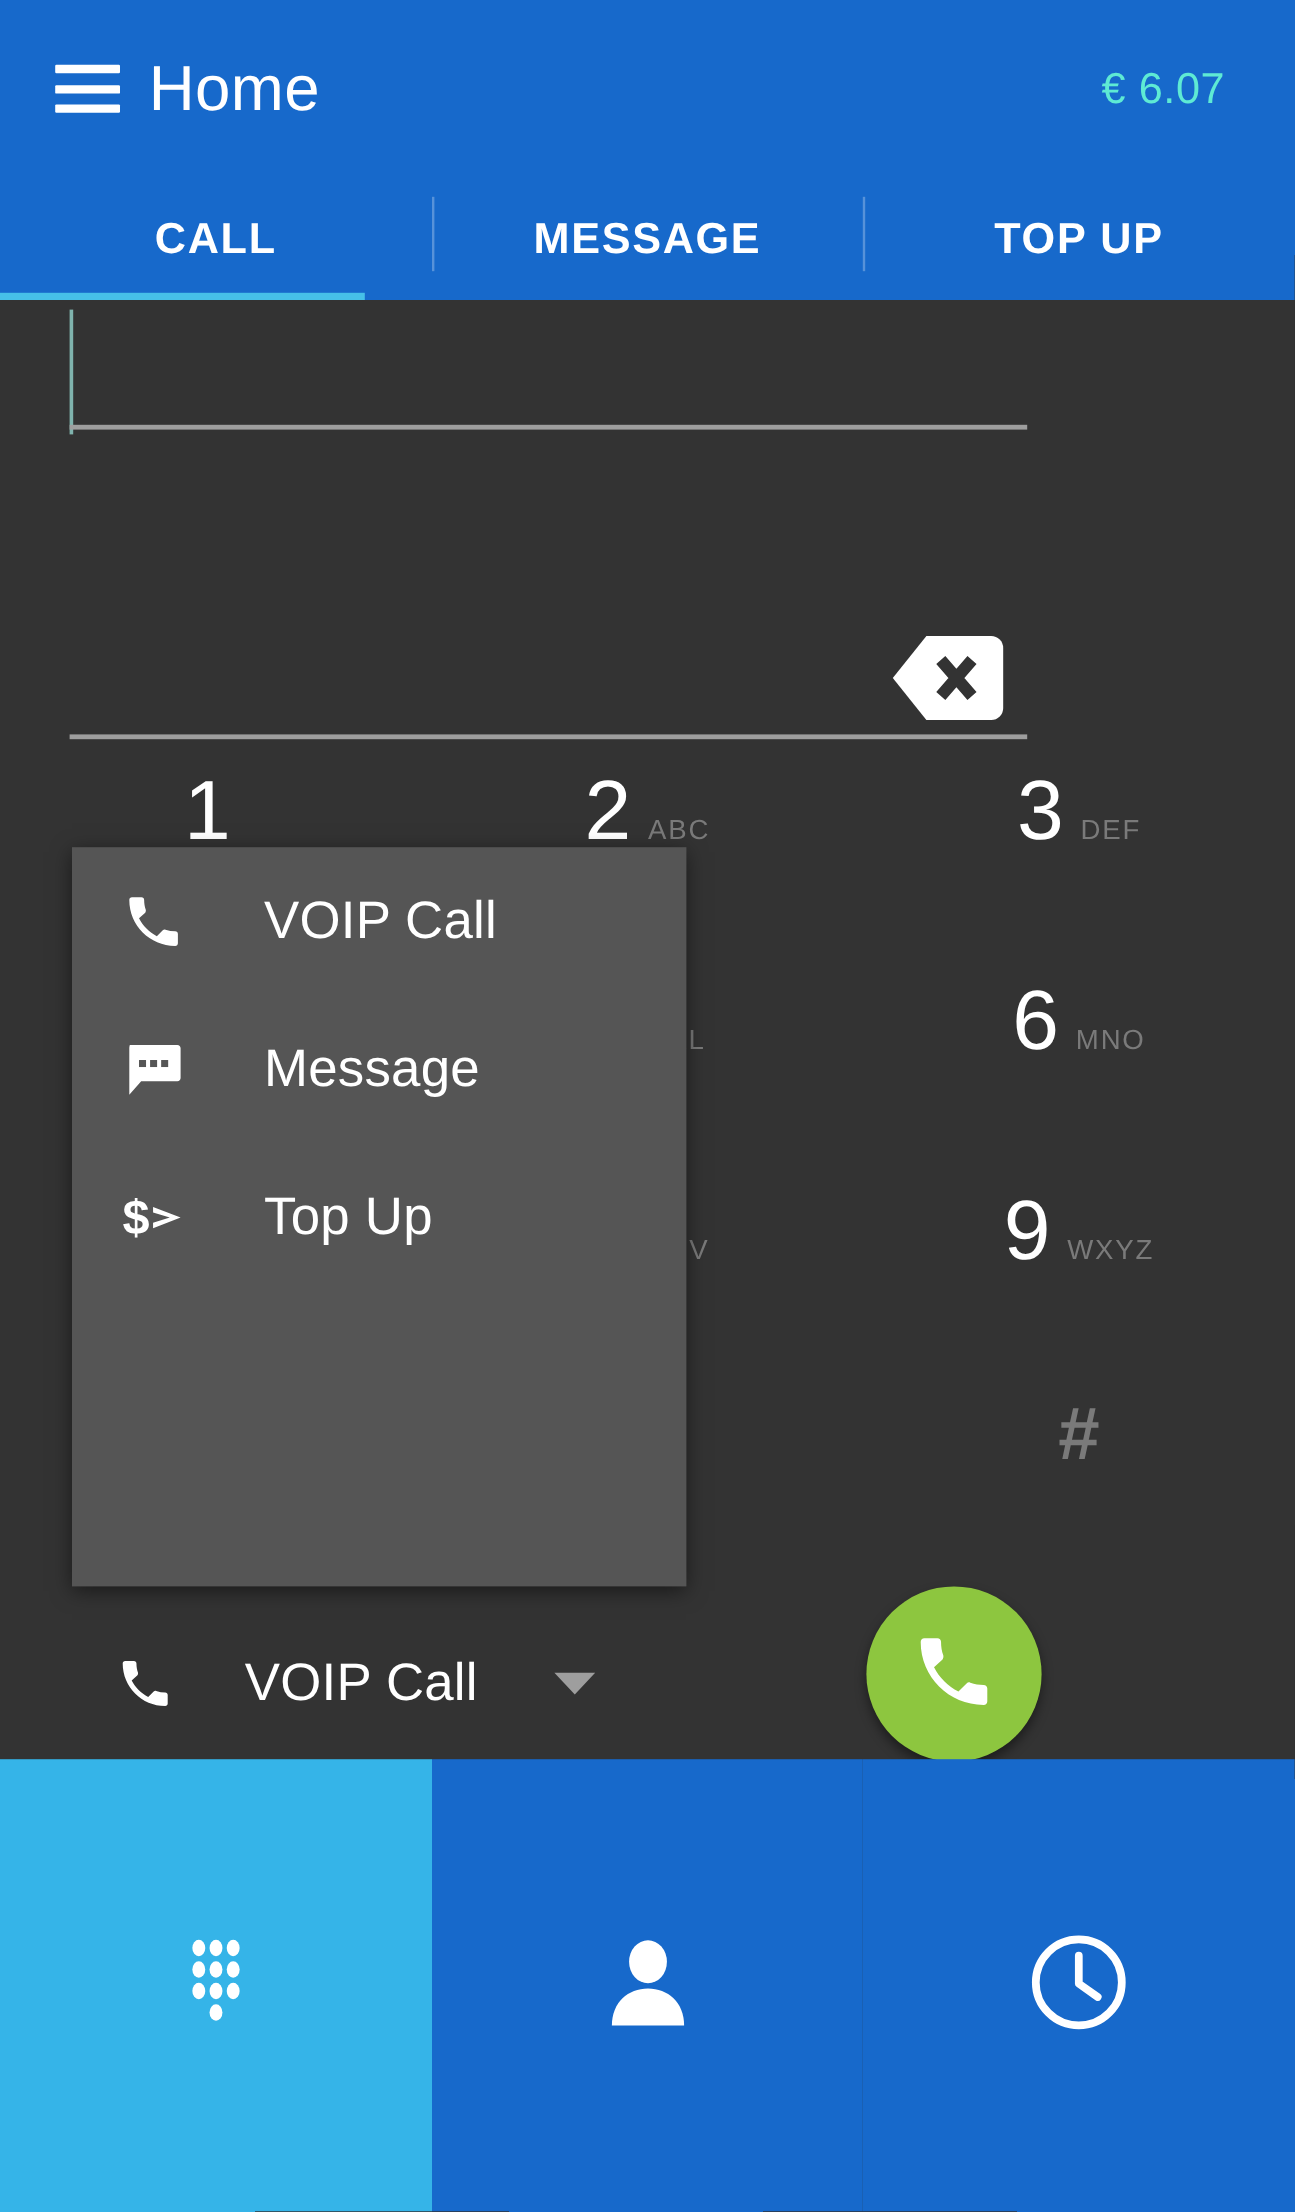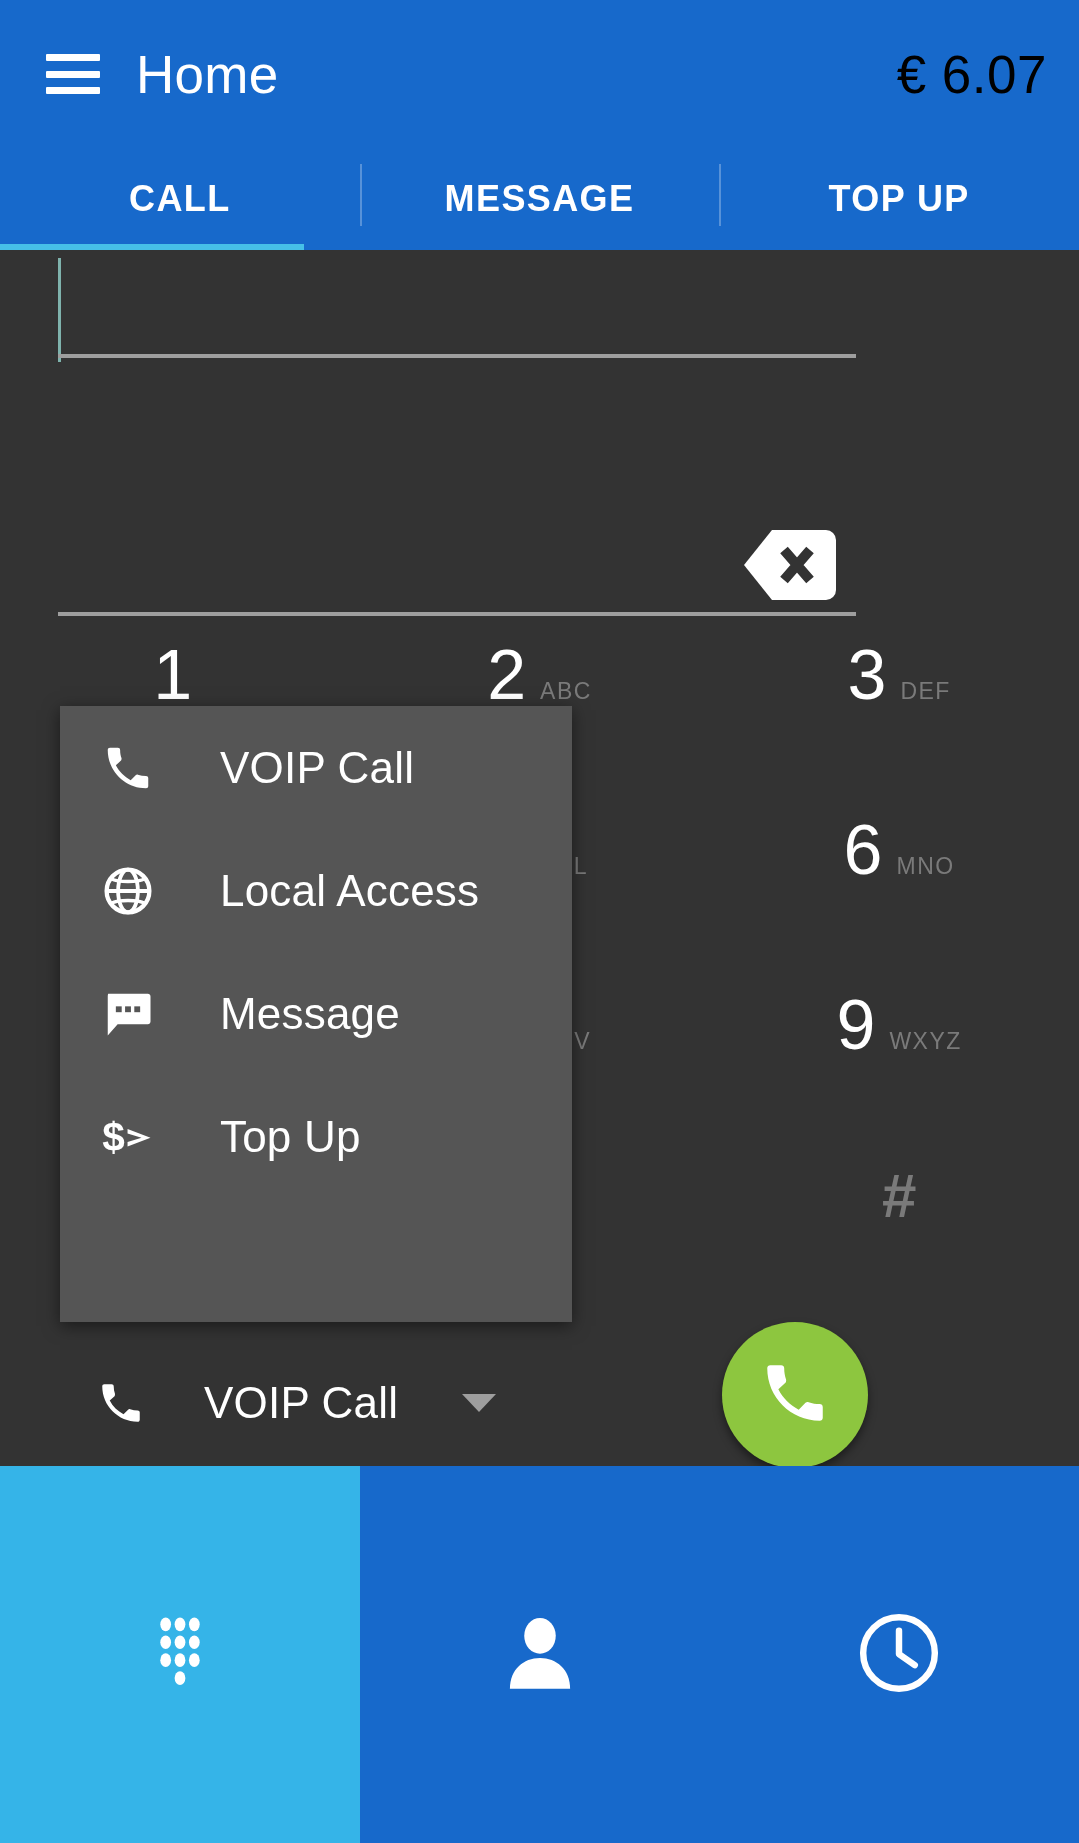--- a/index.html
+++ b/index.html
@@ -20,26 +20,26 @@
     position: absolute; left: 0; top: 0; width: 100%; height: 148px;
     display: flex; align-items: center;
   }
   .hamburger {
     width: 54px; height: 40px; margin-left: 46px;
     display: flex; flex-direction: column; justify-content: space-between;
     cursor: pointer;
   }
   .hamburger span { display: block; height: 7px; background: #ffffff; border-radius: 1px; }
   .app-title {
-    margin-left: 36px; color: #ffffff; font-size: 53px; font-weight: 400;
+    margin-left: 24px; color: #ffffff; font-size: 53px; font-weight: 400;
     letter-spacing: .3px; line-height: 1;
   }
   .balance {
-    margin-left: auto; margin-right: 32px; color: #000000;
-    font-size: 53px; font-weight: 400; letter-spacing: .5px;
+    margin-left: auto; margin-right: 58px; color: #5eead4;
+    font-size: 36px; font-weight: 400; letter-spacing: .5px;
   }
 
   .tabs {
     position: absolute; left: 0; top: 148px; width: 100%; height: 102px;
     display: flex;
   }
   .tab {
     flex: 1; position: relative;
     display: flex; align-items: center; justify-content: center;
     color: #ffffff; font-size: 36px; font-weight: 700; letter-spacing: 1.4px;
@@ -282,32 +282,20 @@
     <div class="popup-item">
       <span class="pi-icon">
         <svg viewBox="0 0 24 24" xmlns="http://www.w3.org/2000/svg">
           <path fill="#ffffff" d="M6.6 10.8c1.4 2.8 3.8 5.1 6.6 6.6l2.2-2.2c.3-.3.7-.4 1-.2 1.2.4 2.4.6 3.6.6.6 0 1 .4 1 1V20c0 .6-.4 1-1 1C10.6 21 3 13.4 3 4c0-.6.4-1 1-1h3.5c.6 0 1 .4 1 1 0 1.3.2 2.5.6 3.6.1.4 0 .8-.2 1.1l-2.3 2.1z"></path>
         </svg>
       </span>
       <span class="pi-label">VOIP Call</span>
     </div>
 
 
-    <div class="popup-item">
-      <span class="pi-icon">
-        <svg viewBox="0 0 24 24" xmlns="http://www.w3.org/2000/svg">
-          <circle cx="12" cy="12" r="9.5" fill="none" stroke="#ffffff" stroke-width="1.9"></circle>
-          <ellipse cx="12" cy="12" rx="4.4" ry="9.5" fill="none" stroke="#ffffff" stroke-width="1.7"></ellipse>
-          <line x1="2.5" y1="12" x2="21.5" y2="12" stroke="#ffffff" stroke-width="1.7"></line>
-          <path d="M4.6 6.6 C7.4 8.2 16.6 8.2 19.4 6.6" fill="none" stroke="#ffffff" stroke-width="1.5"></path>
-          <path d="M4.6 17.4 C7.4 15.8 16.6 15.8 19.4 17.4" fill="none" stroke="#ffffff" stroke-width="1.5"></path>
-        </svg>
-      </span>
-      <span class="pi-label">Local Access</span>
-    </div>
 
     <div class="popup-item">
       <span class="pi-icon">
         <svg viewBox="0 0 24 24" xmlns="http://www.w3.org/2000/svg">
           <path fill="#ffffff" d="M3.2 3h17.6c.7 0 1.2.5 1.2 1.2v11.1c0 .7-.5 1.2-1.2 1.2H7.4L3 21.5V4.2C3 3.5 3.2 3 3.2 3z"></path>
           <rect x="6.6" y="8.6" width="2.6" height="2.6" fill="#555555"></rect>
           <rect x="10.7" y="8.6" width="2.6" height="2.6" fill="#555555"></rect>
           <rect x="14.8" y="8.6" width="2.6" height="2.6" fill="#555555"></rect>
         </svg>
       </span>

